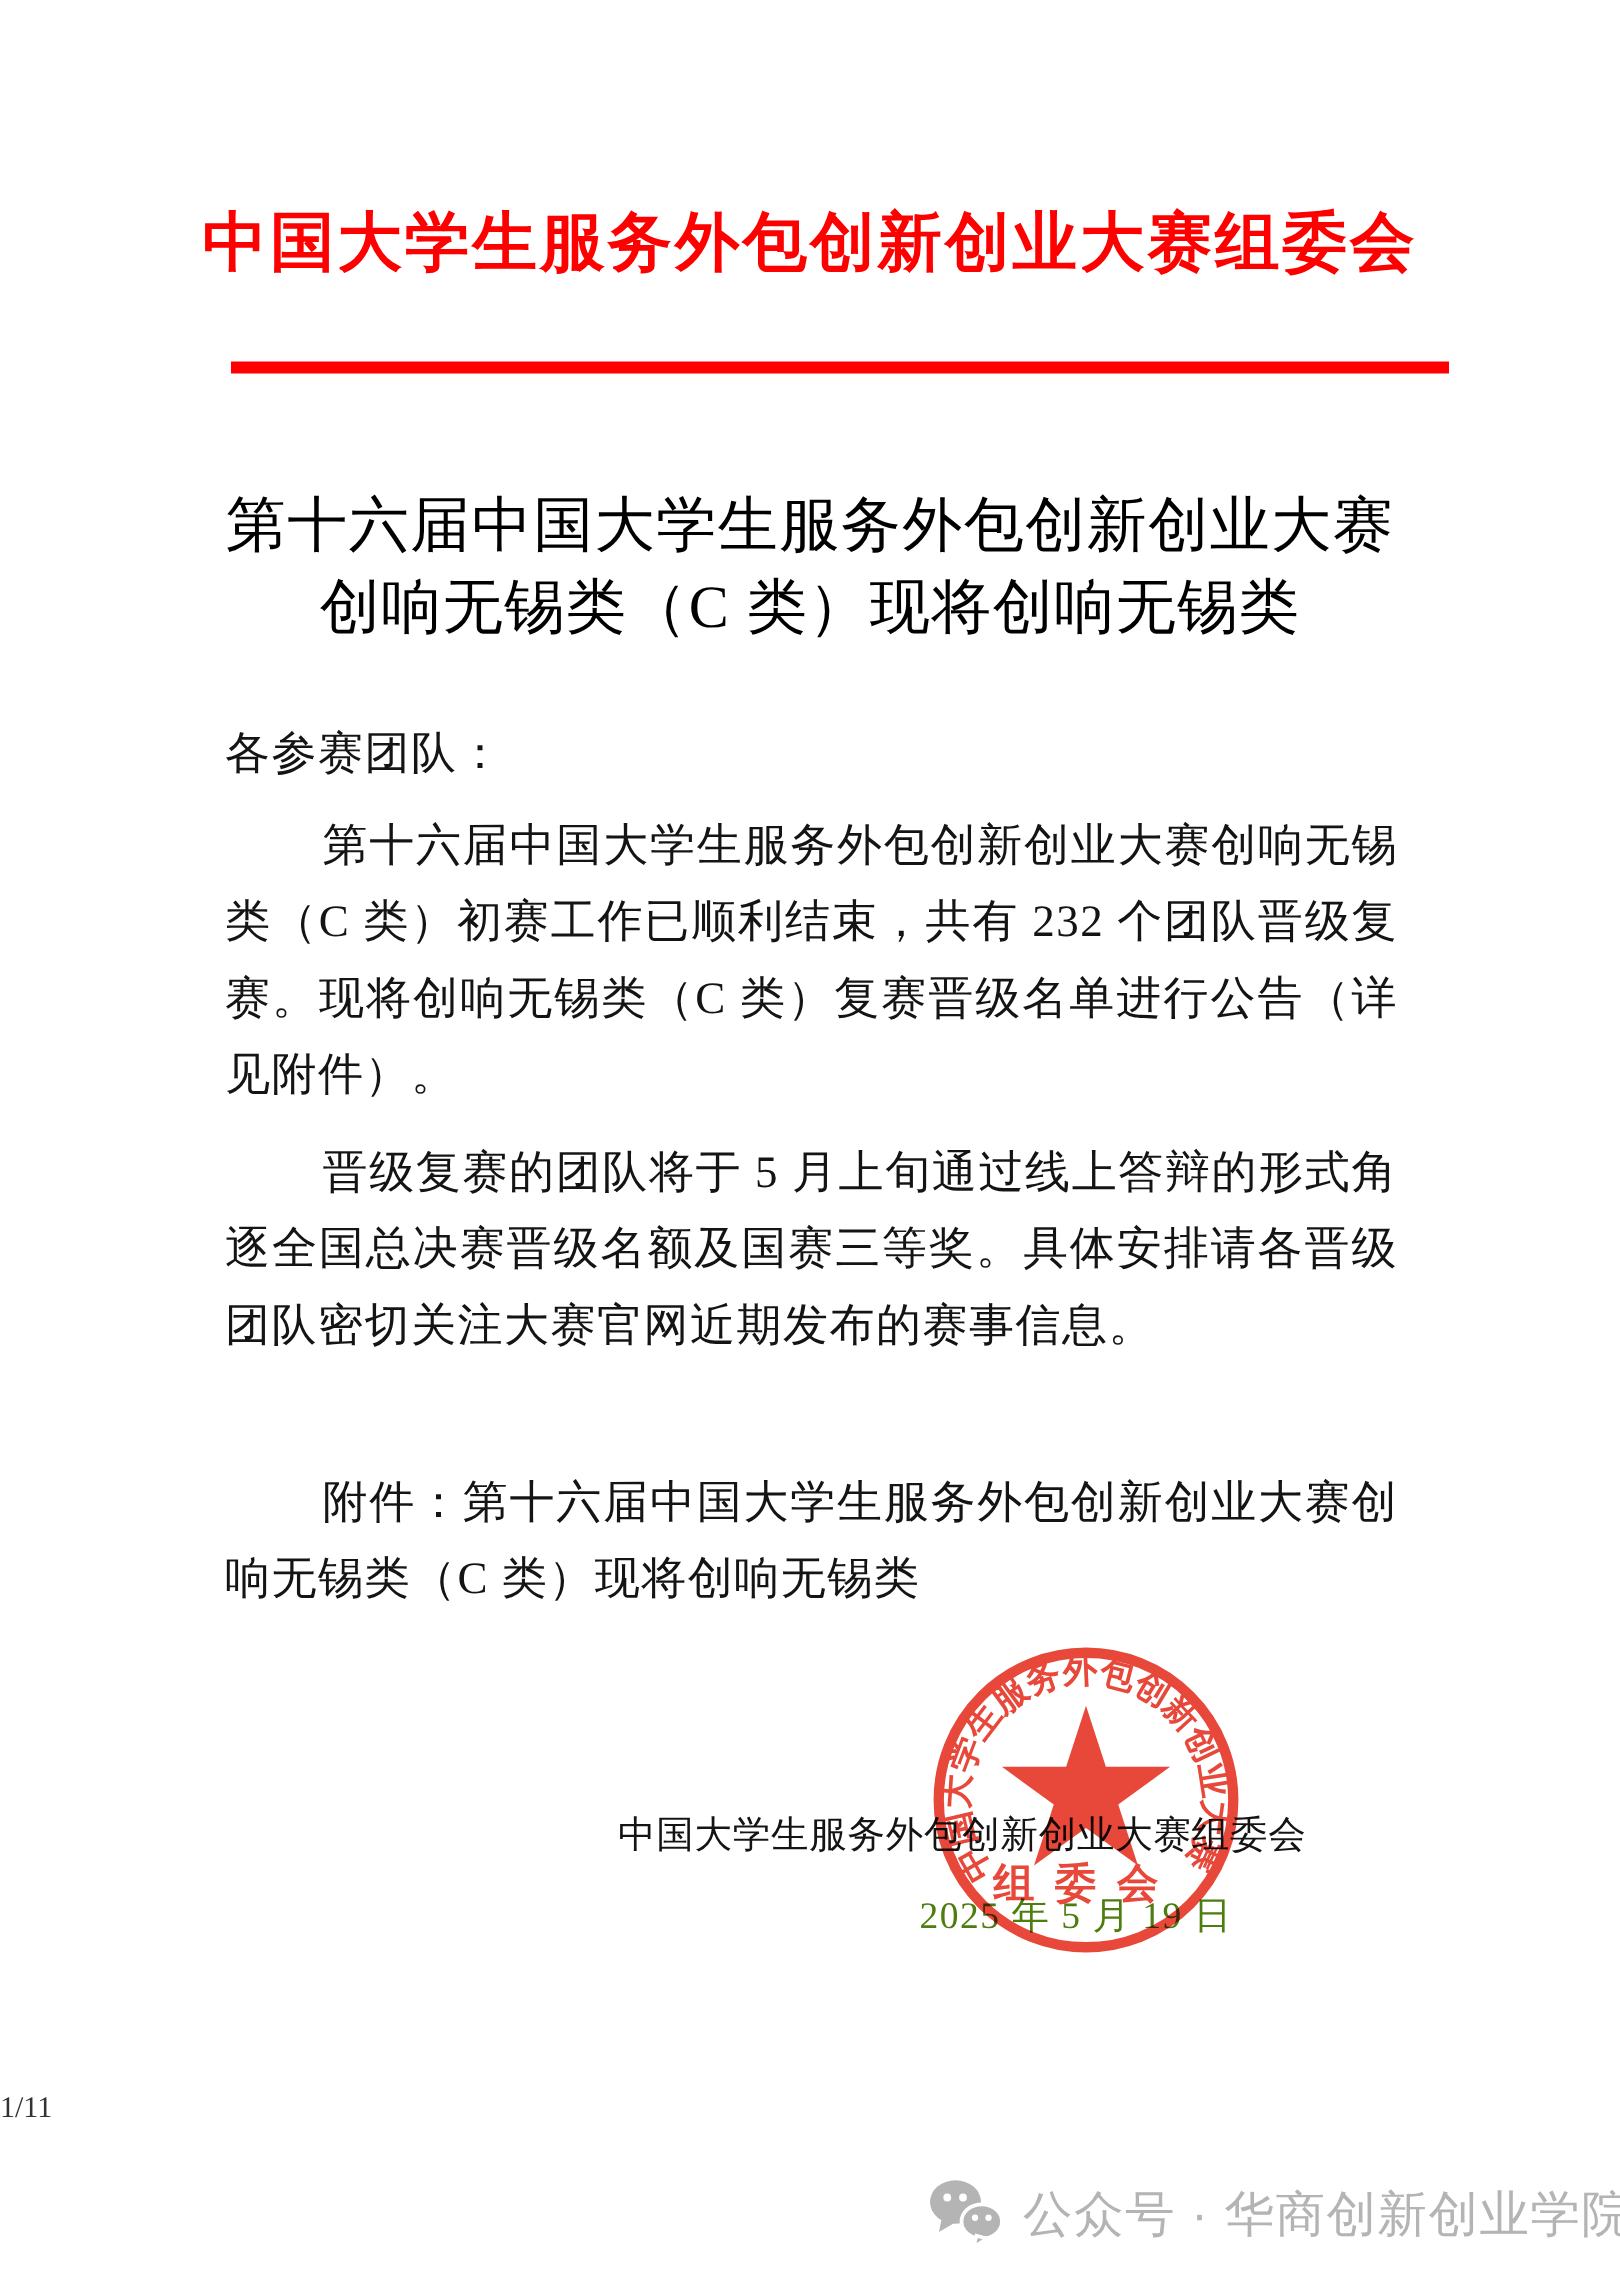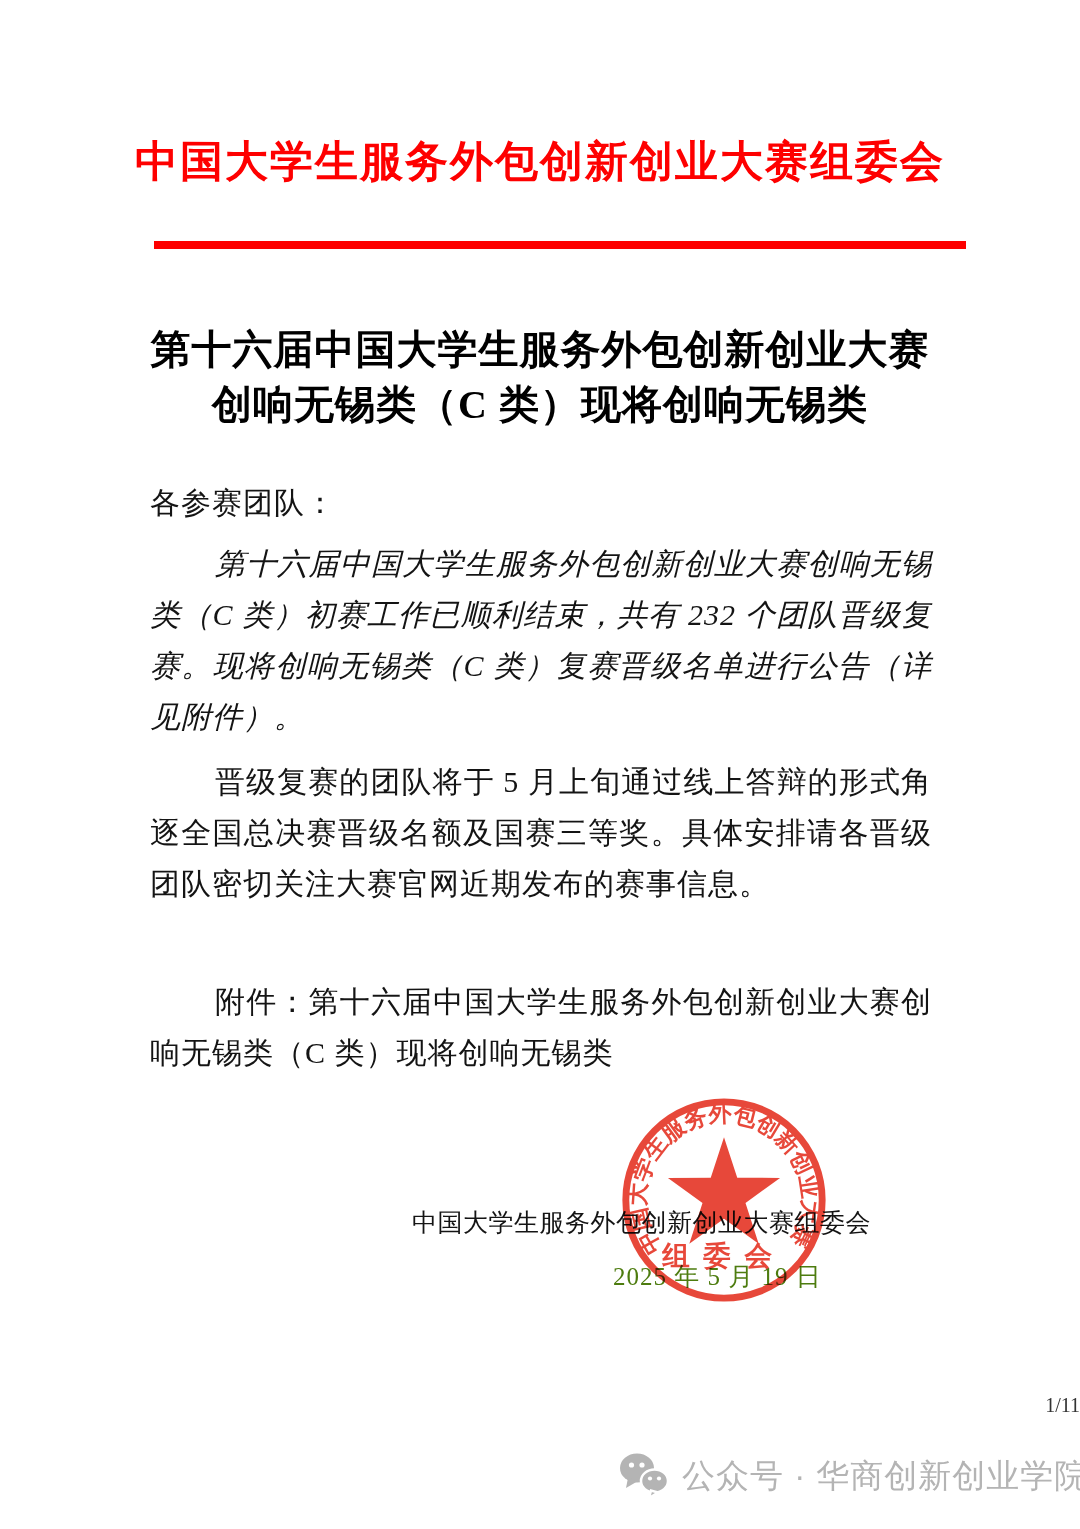--- a/index.html
+++ b/index.html
@@ -27,38 +27,38 @@
     position: absolute;
     top: 241px; left: 154px;
     width: 812px; height: 8px;
     background: #fe0000;
   }
   .doc-title {
     position: absolute;
     top: 322px; left: 0; width: 100%;
     text-align: center;
     font-size: 40px;
-    font-weight: bold;
+    font-weight: normal;
     line-height: 55px;
     letter-spacing: 1px;
     color: #000000;
   }
   .body-text {
     position: absolute;
     top: 477px; left: 150px;
     width: 782px;
     font-size: 30px;
     line-height: 51px;
     letter-spacing: 1px;
     text-align: justify;
     color: #141414;
   }
   .body-text p { margin: 0; }
   .body-text p.indent { text-indent: 65px; }
-  .body-text p.p1 { margin-top: 10px; font-style: italic; }
+  .body-text p.p1 { margin-top: 10px; }
   .body-text p.p2 { margin-top: 14px; }
   .body-text p.attach { margin-top: 67px; }
   .signature-line {
     position: absolute;
     top: 1206px; left: 412px;
     font-size: 25px;
     letter-spacing: 0.5px;
     white-space: nowrap;
     color: #141414;
   }
@@ -74,21 +74,21 @@
   .stamp {
     position: absolute;
     top: 1092px; left: 616px;
     width: 216px; height: 216px;
     mix-blend-mode: multiply;
     opacity: 0.93;
   }
   .page-number {
     position: absolute;
     top: 1394px; left: 0; width: 1080px;
-    text-align: right;
+    text-align: left;
     font-size: 20px;
     color: #333333;
   }
   .footer-bar {
     position: absolute;
     top: 1452px; left: 618px;
     display: flex;
     align-items: center;
     gap: 12px;
   }

